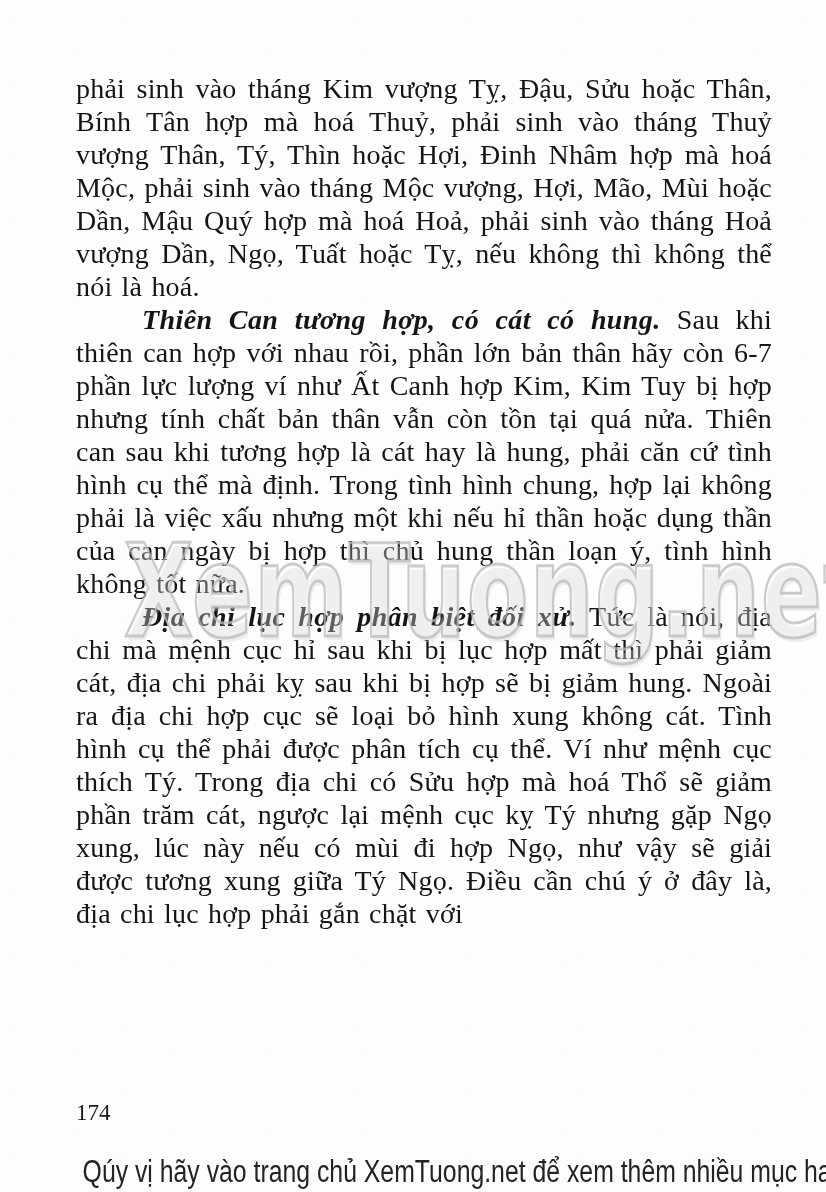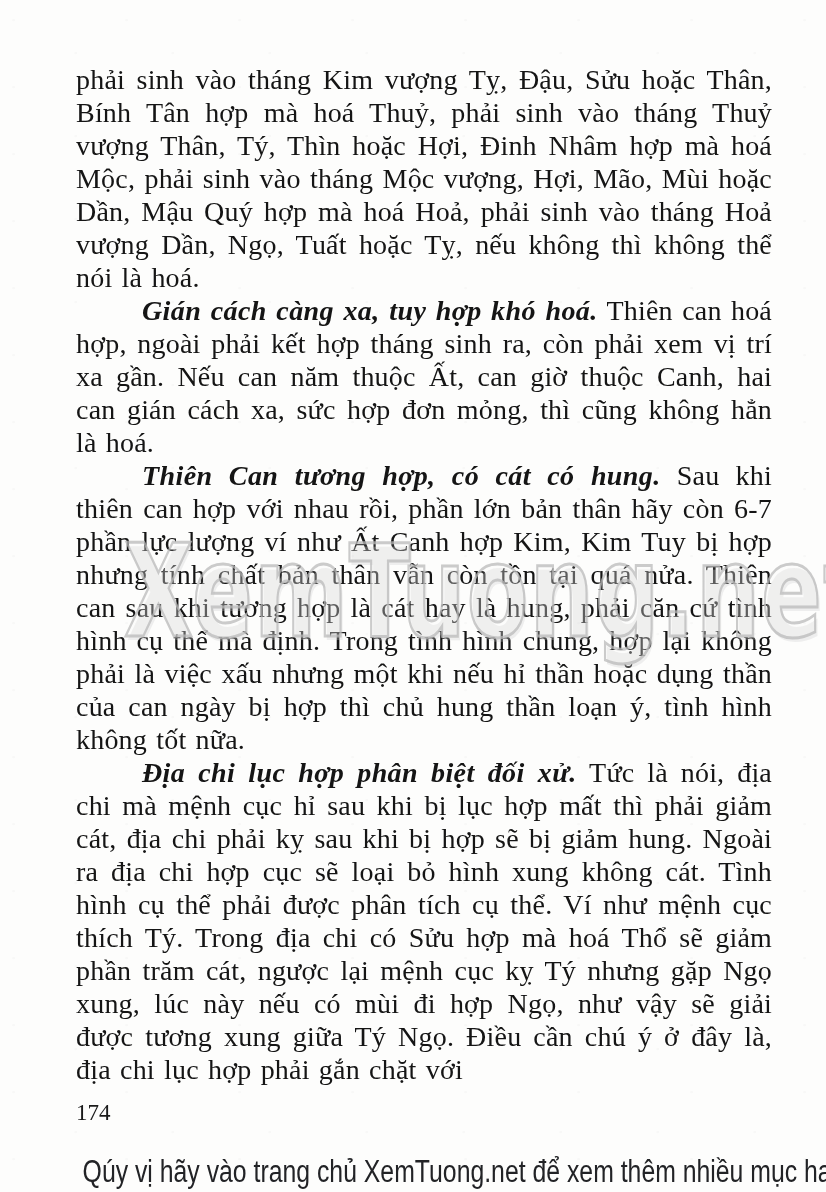--- a/index.html
+++ b/index.html
@@ -13,21 +13,21 @@
   .page{
     position:absolute;inset:0;
     background:
       radial-gradient(circle at 12% 30%, rgba(0,0,0,0.018) 1px, transparent 1.5px),
       radial-gradient(circle at 78% 64%, rgba(0,0,0,0.02) 1px, transparent 1.5px),
       #fdfdfc;
     background-size:113px 67px, 97px 83px, auto;
   }
   .text-block{
     position:absolute;
-    top:63px;left:76px;width:696px;
+    top:72px;left:76px;width:696px;
     font-size:28px;
     line-height:33px;
     color:#151515;
     text-align:justify;
     letter-spacing:0.2px;
     word-spacing:2px;
   }
   .text-block p{margin:0;text-indent:66px;}
   .text-block p.no-indent{text-indent:0;}
   .lead{font-style:italic;font-weight:bold;letter-spacing:0.4px;}
@@ -71,23 +71,20 @@
 </head>
 <body>
 
 <div class="page">
 
   <div class="text-block">
     <p class="no-indent">
       <span>phải sinh vào tháng Kim vượng Tỵ, Đậu, Sửu hoặc Thân, Bính Tân hợp mà hoá Thuỷ, phải sinh vào tháng Thuỷ vượng Thân, Tý, Thìn hoặc Hợi, Đinh Nhâm hợp mà hoá Mộc, phải sinh vào tháng Mộc vượng, Hợi, Mão, Mùi hoặc Dần, Mậu Quý hợp mà hoá Hoả, phải sinh vào tháng Hoả vượng Dần, Ngọ, Tuất hoặc Tỵ, nếu không thì không thể nói là hoá.</span>
     </p>
     <p>
-      <span class="lead">Gián cách càng xa, tuy hợp khó hoá.</span><span> Thiên can hoá hợp, ngoài phải kết hợp tháng sinh ra, còn phải xem vị trí xa gần. Nếu can năm thuộc Ất, can giờ thuộc Canh, hai can gián cách xa, sức hợp đơn mỏng, thì cũng không hẳn là hoá.</span>
-    </p>
-    <p>
       <span class="lead">Thiên Can tương hợp, có cát có hung.</span><span> Sau khi thiên can hợp với nhau rồi, phần lớn bản thân hãy còn 6-7 phần lực lượng ví như Ất Canh hợp Kim, Kim Tuy bị hợp nhưng tính chất bản thân vẫn còn tồn tại quá nửa. Thiên can sau khi tương hợp là cát hay là hung, phải căn cứ tình hình cụ thể mà định. Trong tình hình chung, hợp lại không phải là việc xấu nhưng một khi nếu hỉ thần hoặc dụng thần của can ngày bị hợp thì chủ hung thần loạn ý, tình hình không tốt nữa.</span>
     </p>
     <p>
       <span class="lead">Địa chi lục hợp phân biệt đối xử.</span><span> Tức là nói, địa chi mà mệnh cục hỉ sau khi bị lục hợp mất thì phải giảm cát, địa chi phải kỵ sau khi bị hợp sẽ bị giảm hung. Ngoài ra địa chi hợp cục sẽ loại bỏ hình xung không cát. Tình hình cụ thể phải được phân tích cụ thể. Ví như mệnh cục thích Tý. Trong địa chi có Sửu hợp mà hoá Thổ sẽ giảm phần trăm cát, ngược lại mệnh cục kỵ Tý nhưng gặp Ngọ xung, lúc này nếu có mùi đi hợp Ngọ, như vậy sẽ giải được tương xung giữa Tý Ngọ. Điều cần chú ý ở đây là, địa chi lục hợp phải gắn chặt với</span>
     </p>
   </div>
 
   <div class="watermark">XemTuong.net</div>
 
   <div class="page-number">174</div>

